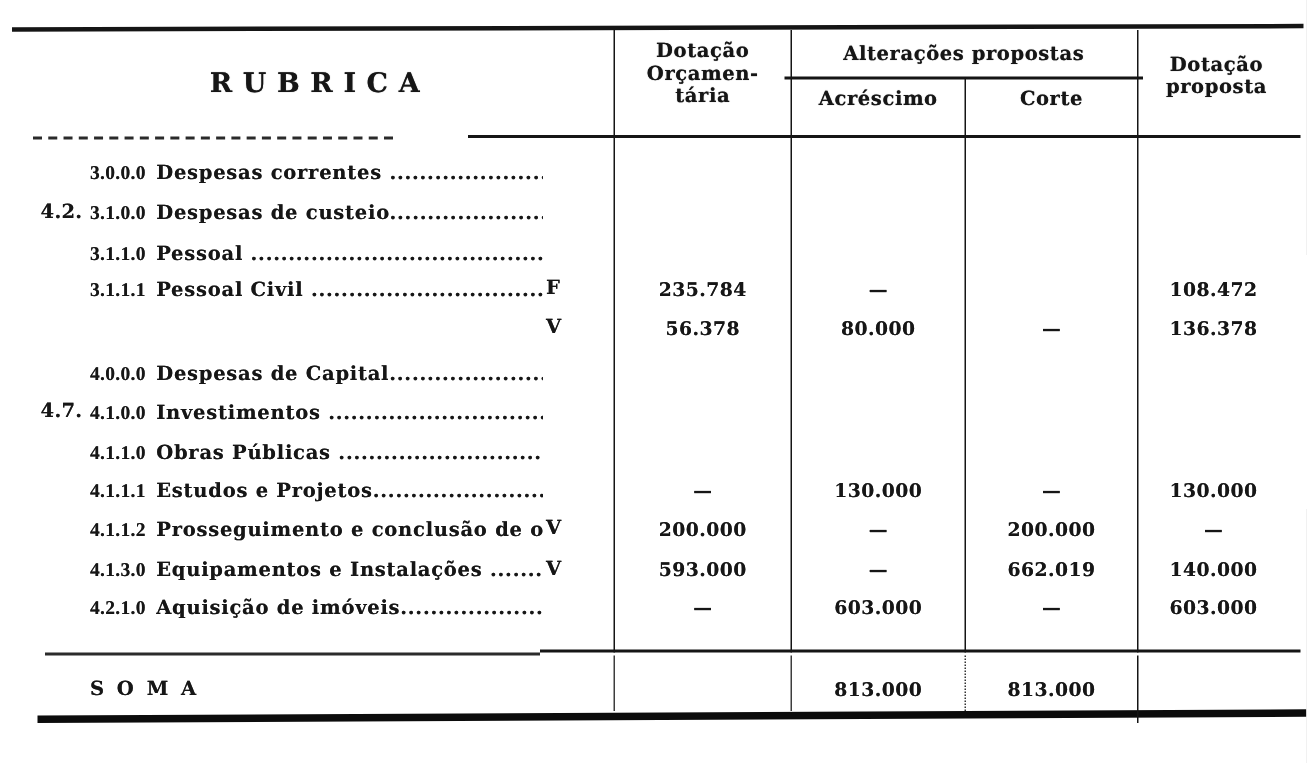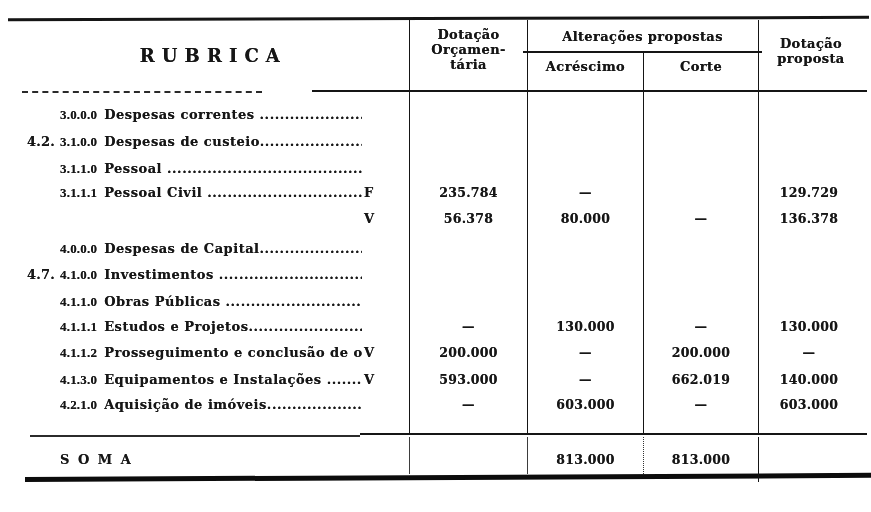--- a/index.html
+++ b/index.html
@@ -113,21 +113,21 @@
     <span class="val c2"></span>
     <span class="val c3"></span>
     <span class="val c4"></span>
   </div>
   <div class="row" style="top:185px">
     <span class="prefix"></span>
     <span class="rtext"><span class="code">3.1.1.1</span><span class="lbl">Pessoal Civil ..........................................</span></span>
     <span class="suffix">F</span>
     <span class="val c1">235.784</span>
     <span class="val c2">—</span>
-    <span class="val c4">129.729</span>
+    <span class="val c4">108.472</span>
   </div>
   <div class="row" style="top:211px">
     <span class="prefix"></span>
     <span class="rtext"><span class="code"></span><span class="lbl"></span></span>
     <span class="suffix">V</span>
     <span class="val c1">56.378</span>
     <span class="val c2">80.000</span>
     <span class="val c3">—</span>
     <span class="val c4">136.378</span>
   </div>

